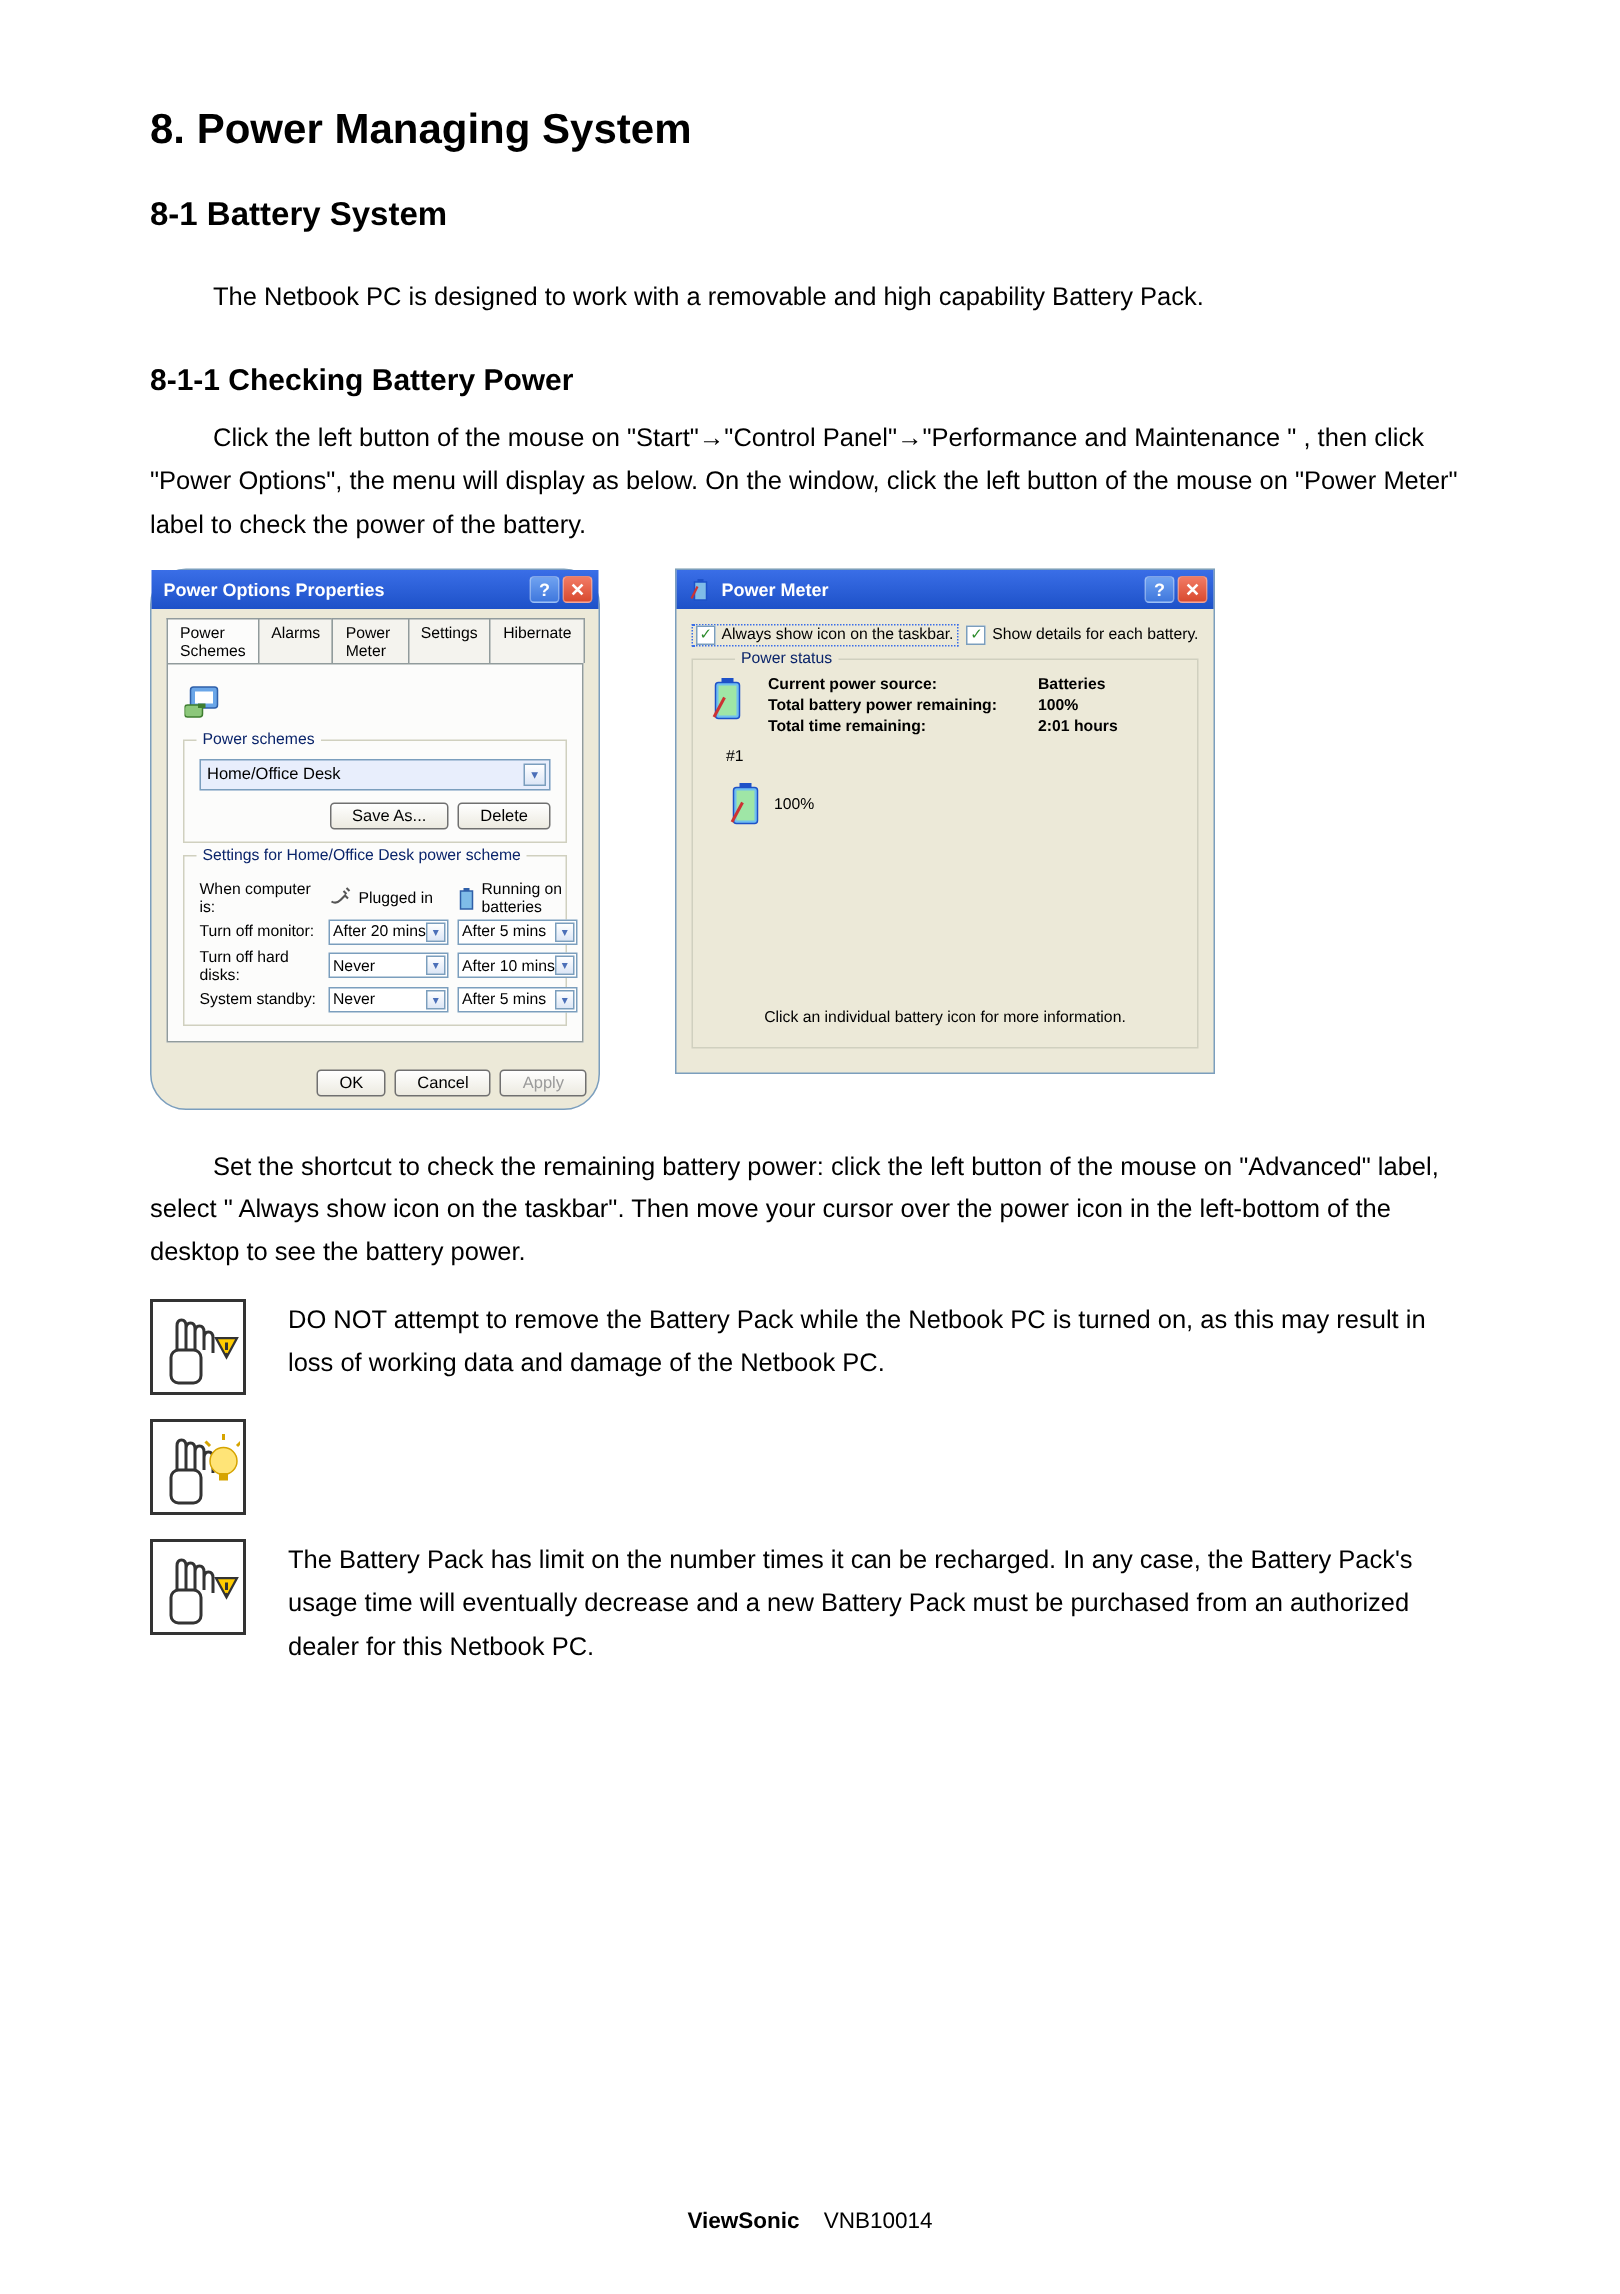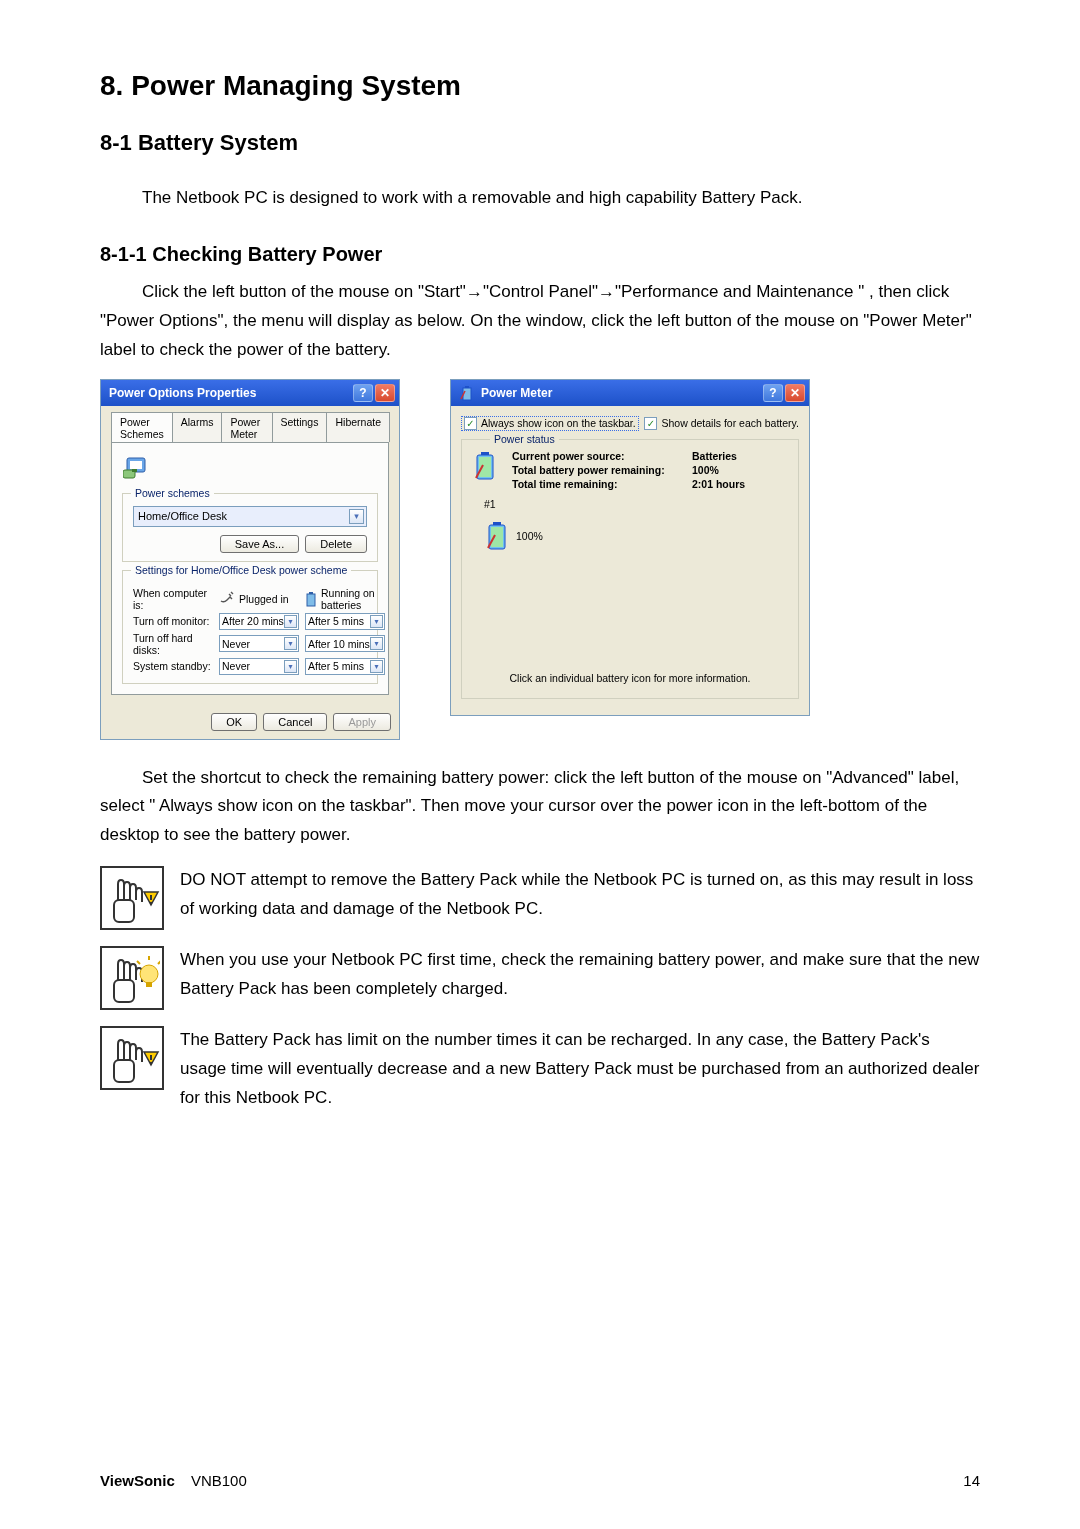--- a/index.html
+++ b/index.html
@@ -46,21 +46,21 @@
     border: 1px solid #fff5;
     border-radius: 3px;
     margin-left: 2px;
     display:flex; align-items:center; justify-content:center;
     color:#fff; font-weight:bold; font-size:12px;
   }
   .tb-btn.help { background: linear-gradient(#6fa2f0,#3f77dd); }
   .dlg-body { padding: 6px 10px 10px 10px; }
 
   
-  .po { width: 300px; }
+  .po { width: 300px; border-radius: 24px; }
   .tabs { display:flex; font-size:10.5px; }
   .tab {
     padding: 3px 8px 2px 8px;
     border: 1px solid #919b9c;
     border-bottom: none;
     background: #f4f3ee;
     margin-right: -1px;
   }
   .tab.active { background:#fcfcfb; }
   .tab-panel {
@@ -156,31 +156,31 @@
     font-weight:bold;
   }
   .batt-icon {
     width:26px; height:32px;
     display:flex; align-items:center; justify-content:center;
   }
   .batt-num-row { display:flex; align-items:center; gap:6px; margin-top:10px; font-size:10.5px; }
   .pm-hint { text-align:center; font-size:10.5px; margin-top: 120px; margin-bottom:4px; }
 
   
-  .note { display:flex; gap:16px; margin-top:16px; align-items:flex-start; }
+  .note { display:flex; gap:28px; margin-top:16px; align-items:flex-start; }
   .note .note-icon {
     width:64px; height:64px; flex-shrink:0; border:2px solid #333;
     display:flex; align-items:center; justify-content:center;
     position:relative;
   }
   .note p { font-size:17px; line-height:1.7; }
 
   .footer-bar {
     position:absolute; left:100px; right:100px; bottom:40px;
-    display:flex; justify-content:space-between; font-size:15px;
+    display:flex; justify-content:center; font-size:15px;
   }
   .footer-bar .brand { font-weight:bold; }
   .footer-bar .model { margin-left:12px; font-weight:normal; }
 
   
   svg { display:block; }
 </style>
 </head>
 <body>
 
@@ -380,21 +380,20 @@
     <svg width="56" height="56" viewBox="0 0 56 56">
       <rect x="10" y="30" width="20" height="22" rx="5" fill="none" stroke="#333" stroke-width="2"></rect>
       <path d="M14 30 L14 14 Q14 10 17 10 Q20 10 20 14 L20 30 M20 16 Q20 12 23 12 Q26 12 26 16 L26 30 M26 18 Q26 14 29 14 Q32 14 32 18 L32 30 M32 22 Q32 18 35 18 Q38 18 38 22 L38 32" fill="none" stroke="#333" stroke-width="2"></path>
       <circle cx="45" cy="24" r="9" fill="#ffe477" stroke="#d6a400"></circle>
       <rect x="42" y="32" width="6" height="5" fill="#d6a400"></rect>
       <line x1="45" y1="10" x2="45" y2="6" stroke="#d6a400" stroke-width="2"></line>
       <line x1="54" y1="14" x2="57" y2="11" stroke="#d6a400" stroke-width="2"></line>
       <line x1="36" y1="14" x2="33" y2="11" stroke="#d6a400" stroke-width="2"></line>
     </svg>
   </div>
-  <p>When you use your Netbook PC first time, check the remaining battery power, and make sure that the new Battery Pack has been completely charged.</p>
 </div>
 
 <div class="note">
   <div class="note-icon">
     <svg width="56" height="56" viewBox="0 0 56 56">
       <rect x="10" y="30" width="20" height="22" rx="5" fill="none" stroke="#333" stroke-width="2"></rect>
       <path d="M14 30 L14 14 Q14 10 17 10 Q20 10 20 14 L20 30 M20 16 Q20 12 23 12 Q26 12 26 16 L26 30 M26 18 Q26 14 29 14 Q32 14 32 18 L32 30 M32 22 Q32 18 35 18 Q38 18 38 22 L38 32" fill="none" stroke="#333" stroke-width="2"></path>
       <polygon points="40,22 54,22 47,35" fill="#ffcc00" stroke="#333" stroke-width="1.5"></polygon>
       <line x1="47" y1="25" x2="47" y2="30" stroke="#333" stroke-width="2"></line>
       <circle cx="47" cy="33" r="1.2" fill="#333"></circle>

